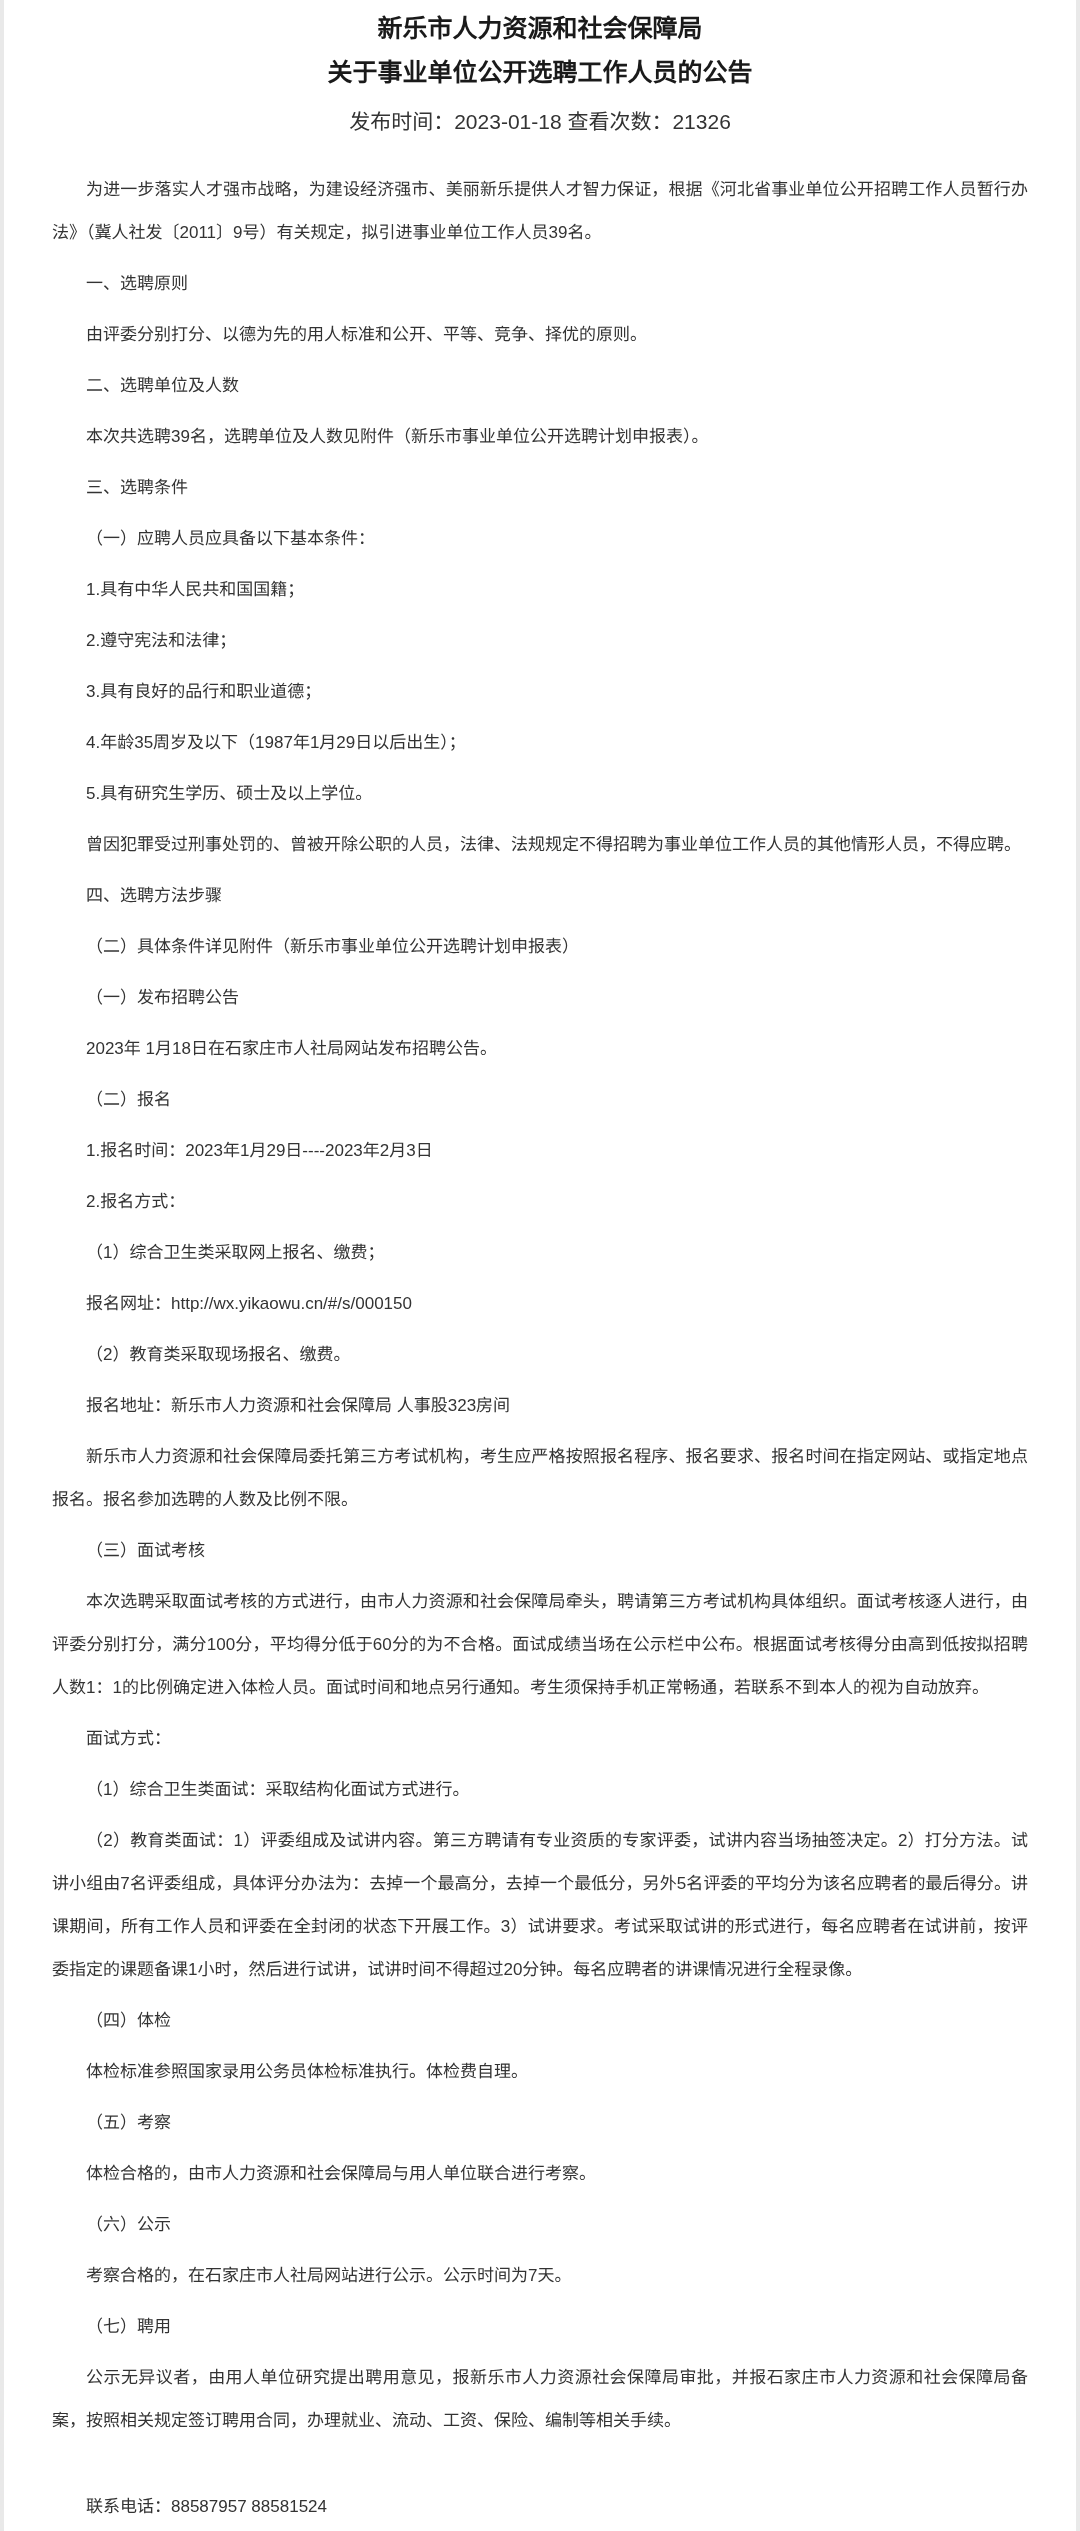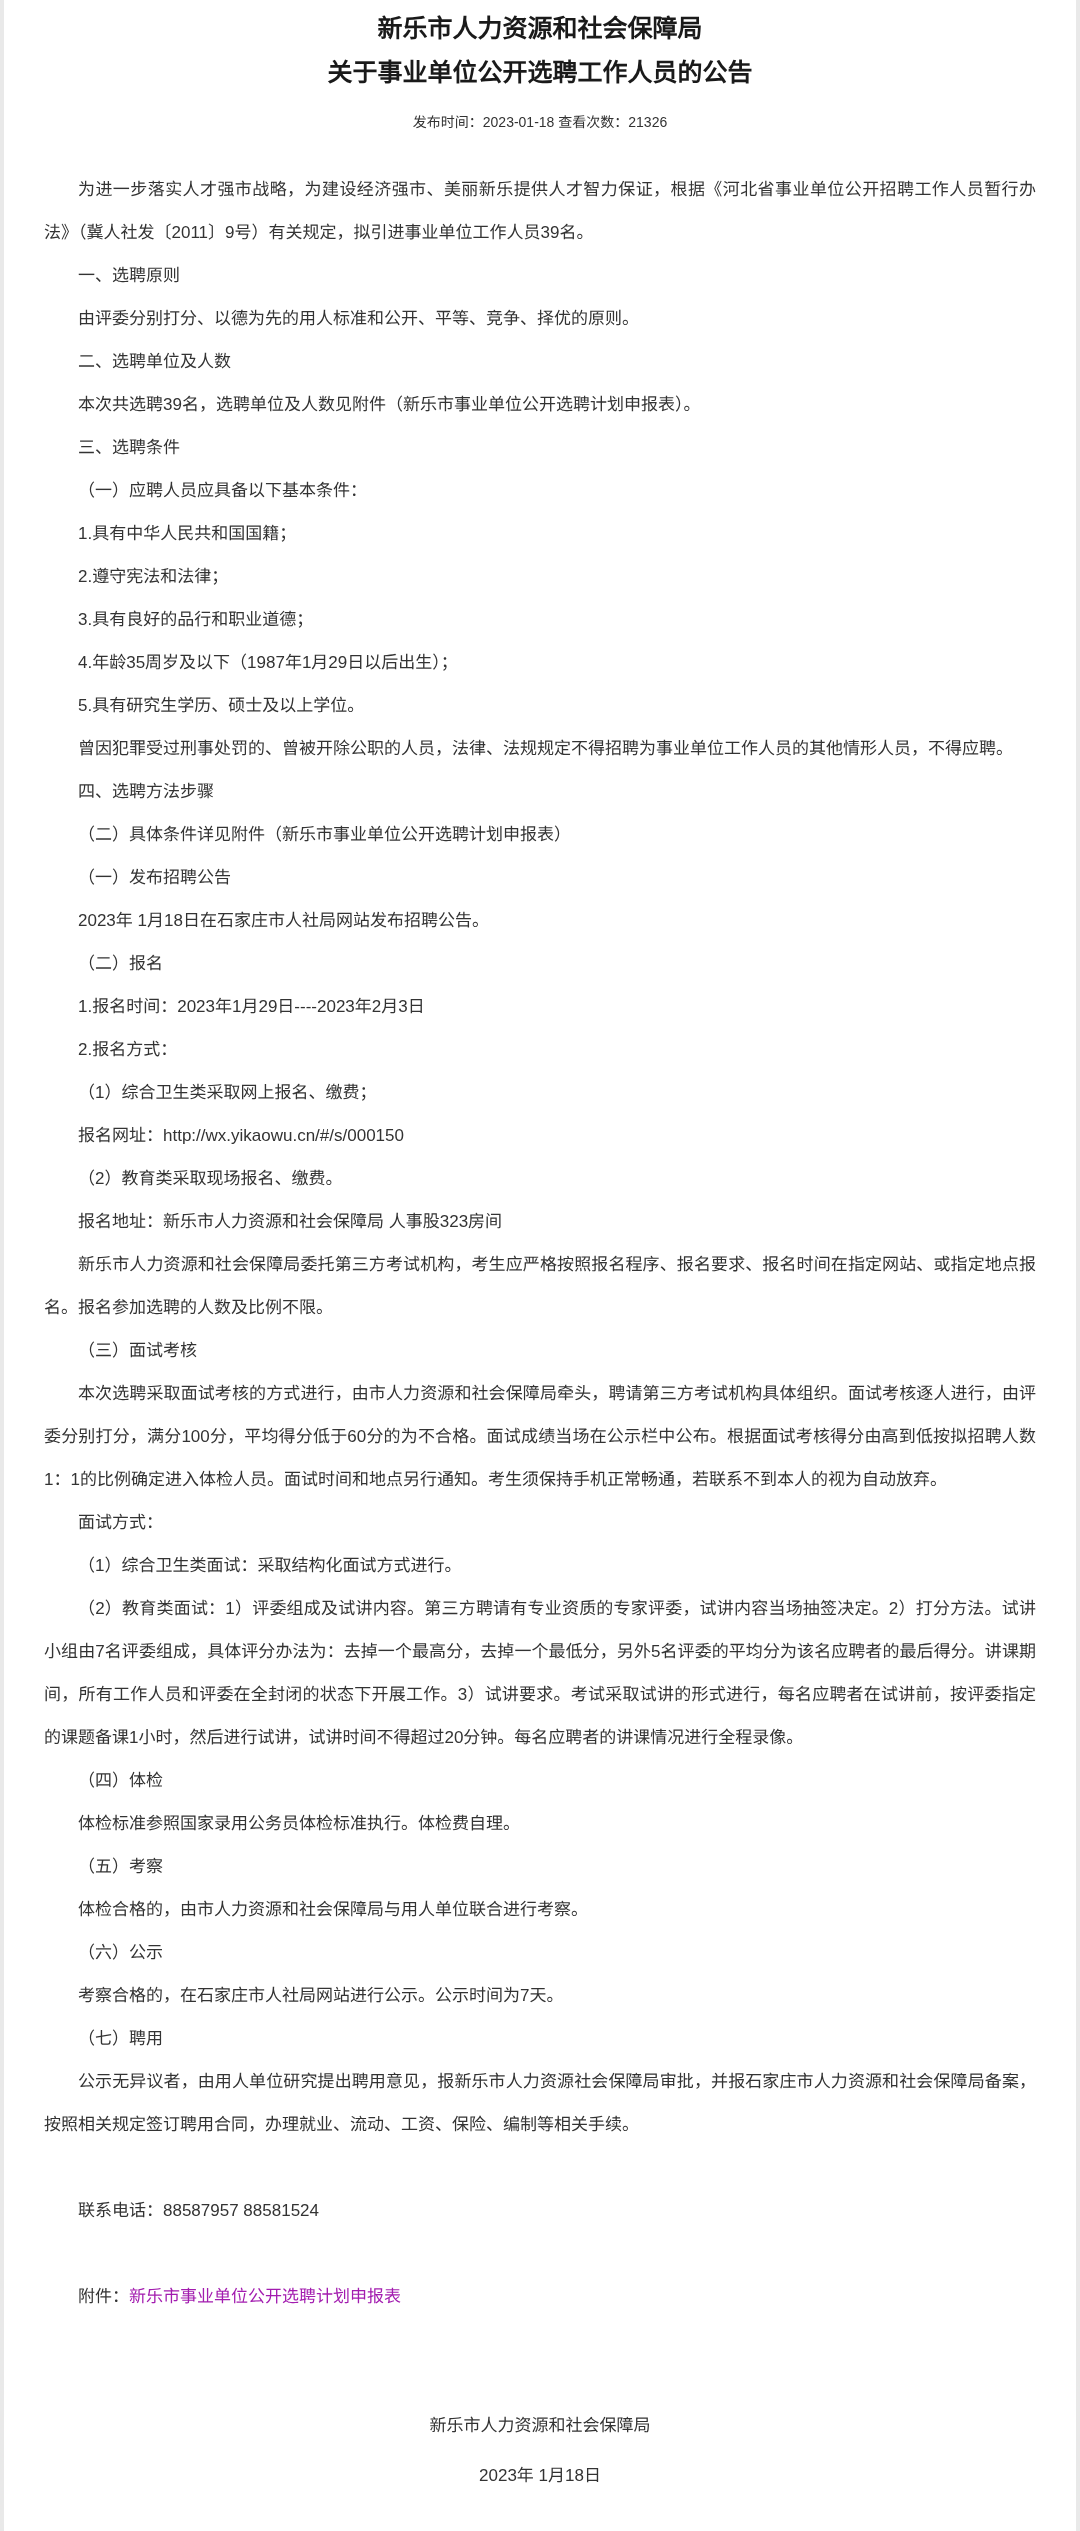--- a/index.html
+++ b/index.html
@@ -20,34 +20,34 @@
   .title {
     text-align: center;
     font-size: 25px;
     font-weight: 700;
     color: #1a1a1a;
     line-height: 44px;
     margin: 0;
   }
   .meta {
     text-align: center;
-    font-size: 14px;
+    font-size: 21px;
     color: #333333;
     margin-top: 18px;
     line-height: 20px;
   }
   .body-text {
     margin-top: 36px;
   }
   .para {
     font-size: 17px;
     line-height: 43px;
     text-indent: 2em;
     text-align: justify;
-    margin: 0;
+    margin: 8px;
     color: #333333;
     word-break: break-all;
   }
   .contact-line {
     margin-top: 43px;
   }
   .attachment-line {
     margin-top: 43px;
   }
   .attachment-link {

